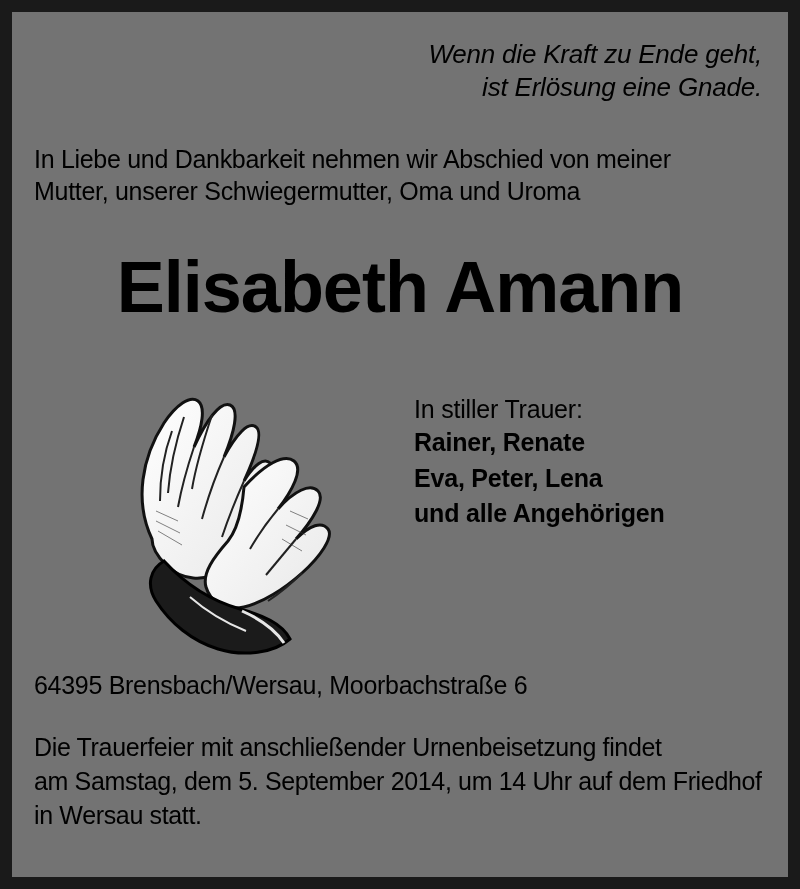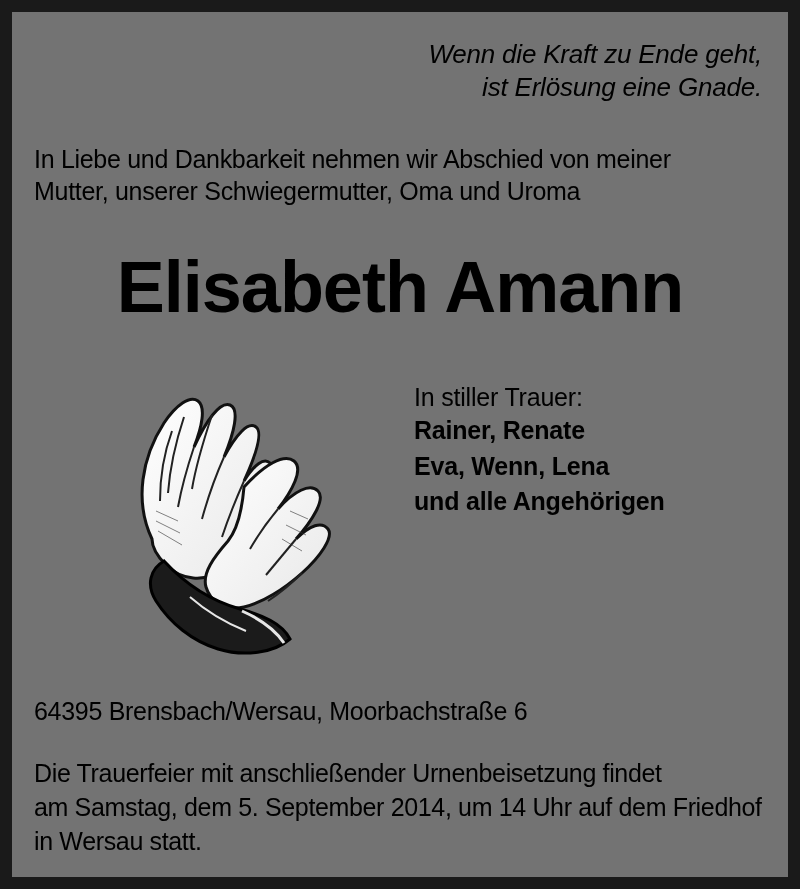--- a/index.html
+++ b/index.html
@@ -69,37 +69,37 @@
     position: absolute;
     left: 60px;
     top: 0px;
     width: 270px;
     height: 300px;
   }
 
   .mourners {
     position: absolute;
     left: 380px;
-    top: 20px;
+    top: 32px;
   }
   .mourners .lead {
     font-size: 25px;
     line-height: 1.3;
     letter-spacing: -0.2px;
   }
   .mourners .names {
     font-weight: bold;
     font-size: 25px;
     line-height: 1.42;
     letter-spacing: -0.2px;
   }
   .mourners .names div { white-space: nowrap; }
 
   .address {
-    margin-top: 36px;
+    margin-top: 10px;
     font-size: 25px;
     letter-spacing: -0.3px;
     white-space: nowrap;
   }
 
   .service {
     margin-top: 30px;
     font-size: 25px;
     line-height: 1.36;
     letter-spacing: -0.35px;
@@ -171,21 +171,21 @@
             <path d="M192,164 L212,174" fill="none"></path>
             <path d="M188,178 L208,190" fill="none"></path>
           </g>
         </svg>
       </div>
 
       <div class="mourners">
         <div class="lead">In stiller Trauer:</div>
         <div class="names">
           <div>Rainer, Renate</div>
-          <div>Eva, Wenn, Lena</div>
+          <div>Eva, Peter, Lena</div>
           <div>und alle Angehörigen</div>
         </div>
       </div>
 
     </div>
 
     <div class="address">64395 Brensbach/Wersau, Moorbachstraße 6</div>
 
     <div class="service">
       <div>Die Trauerfeier mit anschließender Urnenbeisetzung findet</div>

